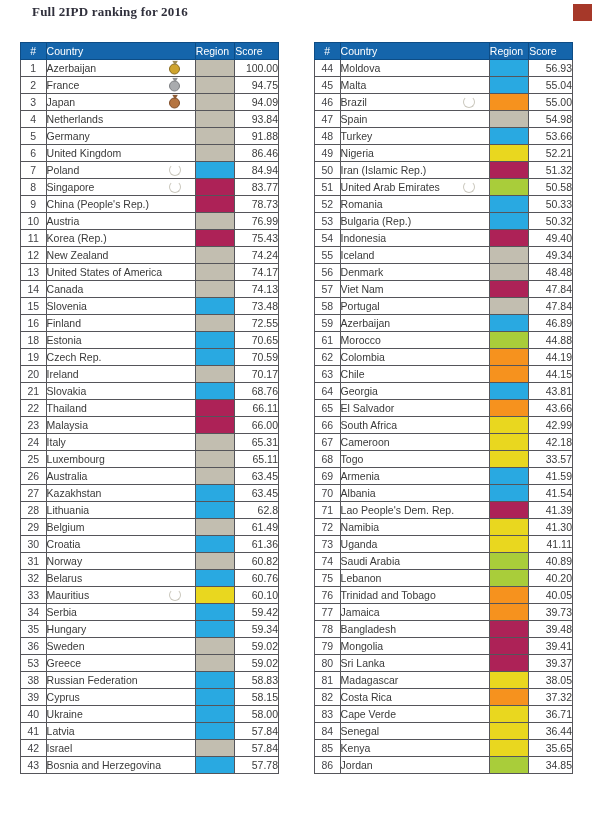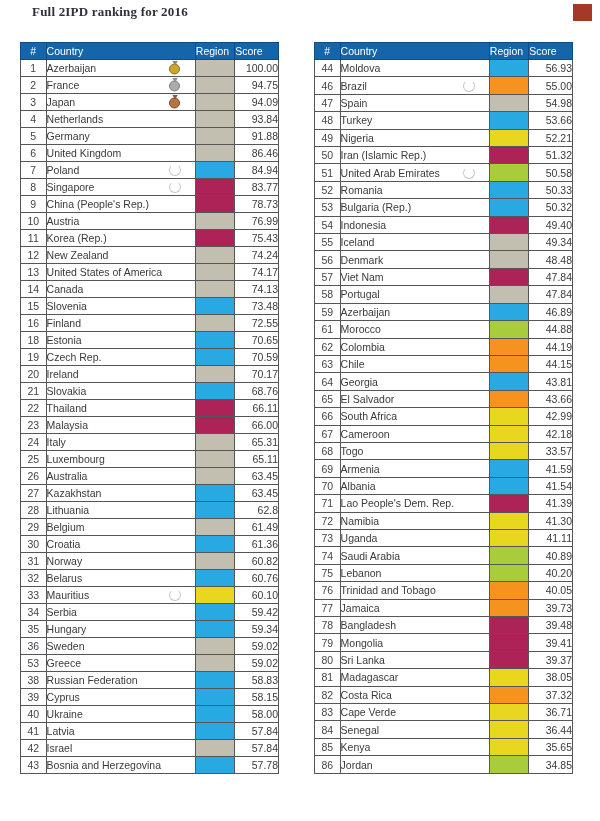--- a/index.html
+++ b/index.html
@@ -343,20 +343,26 @@
         </tr>
       </thead>
       <tbody>
           <tr>
             <td class="c-rank">44</td>
             <td class="c-country"><span>Moldova</span></td>
             <td class="c-region" style="background:#29a9e1"></td>
             <td class="c-score">56.93</td>
           </tr>
           <tr>
+            <td class="c-rank">45</td>
+            <td class="c-country"><span>Malta</span></td>
+            <td class="c-region" style="background:#29a9e1"></td>
+            <td class="c-score">55.04</td>
+          </tr>
+          <tr>
             <td class="c-rank">46</td>
             <td class="c-country"><span>Brazil</span><span class="row-icon icon-wreath"></span></td>
             <td class="c-region" style="background:#f6921e"></td>
             <td class="c-score">55.00</td>
           </tr>
           <tr>
             <td class="c-rank">47</td>
             <td class="c-country"><span>Spain</span></td>
             <td class="c-region" style="background:#c2beb0"></td>
             <td class="c-score">54.98</td>

